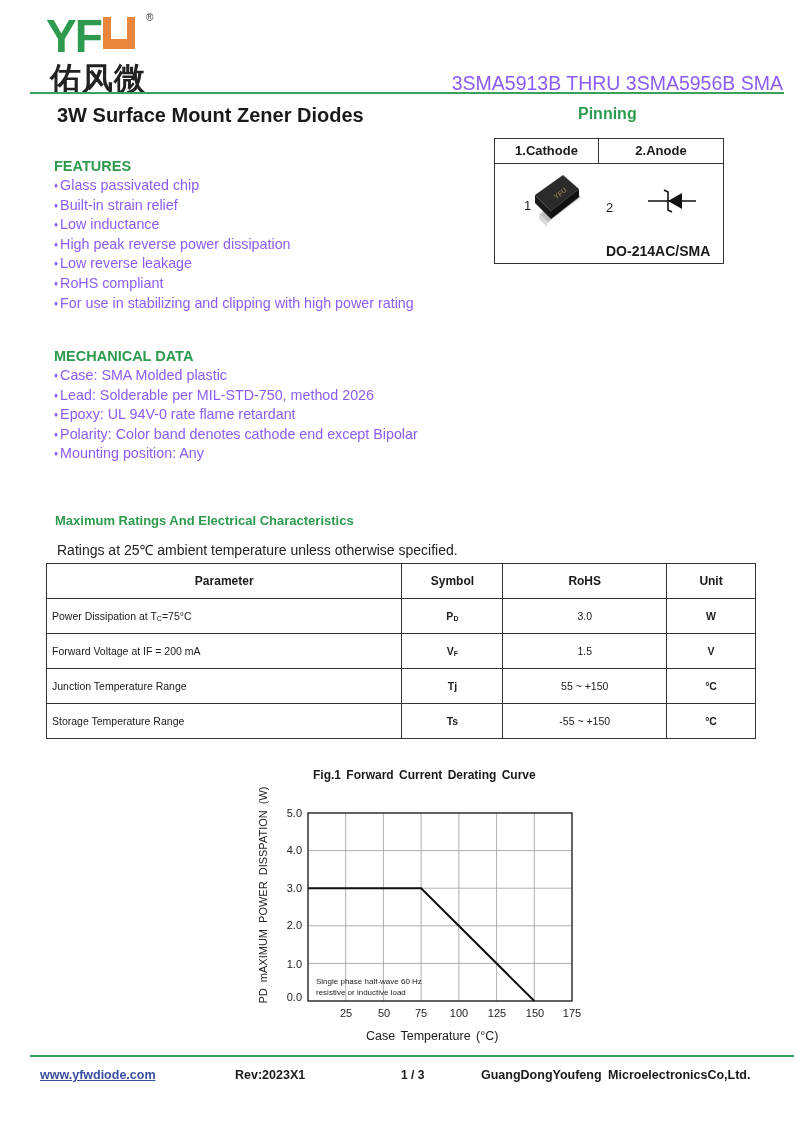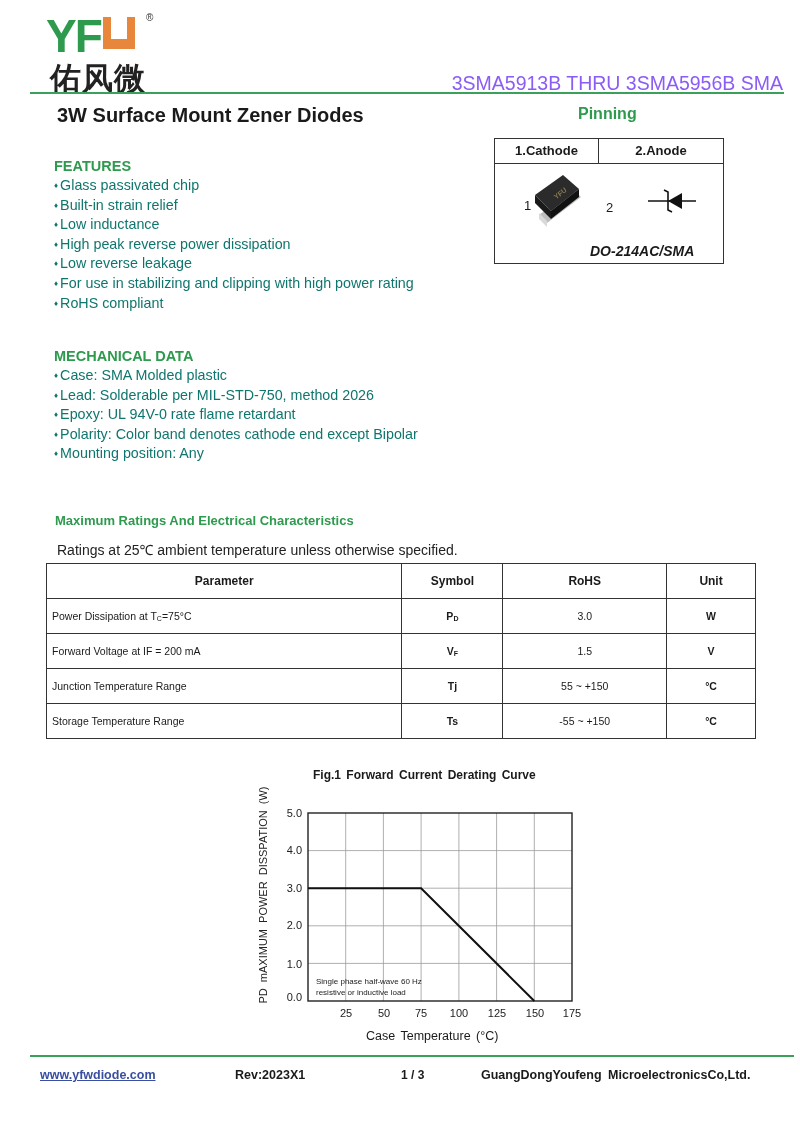--- a/index.html
+++ b/index.html
@@ -27,21 +27,21 @@
   .pin-title { left: 578px; top: 105px; font-weight: bold; font-size: 16px; color: #2e9a4e; }
   .pin-box { left: 494px; top: 138px; width: 230px; height: 126px; border: 1.5px solid #333; }
   .pin-head { position: absolute; left: 0; top: 0; width: 100%; height: 25px; border-bottom: 1.5px solid #333; display: flex; }
   .pin-head div { flex: 1; text-align: center; font-weight: bold; font-size: 13px; line-height: 24px; }
   .pin-head div:first-child { border-right: 1.5px solid #333; flex: 0 0 104px; }
   .pin-num { font-size: 13px; }
   .pkg-label { font-weight: bold; font-size: 14px; }
 
   
   .sec-head { font-weight: bold; font-size: 14.5px; color: #2e9a4e; }
-  .bullets { font-size: 14.3px; line-height: 19.6px; color: #0f766e; }
+  .bullets { font-size: 14.3px; line-height: 19.6px; color: #8b5cf6; }
   .bullets li { list-style: none; white-space: nowrap; }
   .bullets .dia { display: inline-block; font-size: 8px; vertical-align: 2px; margin-right: 2px; }
 
   .mr-title { left: 55px; top: 513px; font-weight: bold; font-size: 13px; color: #2e9a4e; }
   .mr-note { left: 57px; top: 540px; font-size: 14px; color: #222; }
 
   
   table.ratings { position: absolute; left: 46px; top: 563px; width: 710px; border-collapse: collapse; font-size: 10.5px; }
   table.ratings td, table.ratings th { border: 1.2px solid #333; height: 35px; }
   table.ratings th { font-weight: bold; font-size: 12px; }
@@ -95,32 +95,32 @@
     <polygon points="18,38 46,16 46,24 18,46" fill="#111"></polygon>
     <text x="20" y="25" font-size="7" fill="#8a7a4a" font-family="Liberation Sans, sans-serif" font-weight="bold" transform="rotate(-38 24 21)">YFU</text>
   </svg>
   <span class="abs pin-num" style="left:111px; top:61px;">2</span>
 
   <svg class="abs" style="left:153px; top:48px;" width="48" height="28" viewBox="0 0 48 28">
     <line x1="0" y1="14" x2="48" y2="14" stroke="#111" stroke-width="1.6"></line>
     <polygon points="34,6 34,22 20,14" fill="#111"></polygon>
     <polyline points="16,3 20,5 20,23 24,25" fill="none" stroke="#111" stroke-width="1.6"></polyline>
   </svg>
-  <span class="abs pkg-label" style="left:95px; top:104px;font-style:italic;">DO-214AC/SMA</span>
+  <span class="abs pkg-label" style="left:111px; top:104px;">DO-214AC/SMA</span>
 </div>
 
 <div class="abs sec-head" style="left:54px; top:158px;">FEATURES</div>
 <ul class="abs bullets" style="left:54px; top:176px;">
   <li><span class="dia">♦</span><span>Glass passivated chip</span></li>
   <li><span class="dia">♦</span><span>Built-in strain relief</span></li>
   <li><span class="dia">♦</span><span>Low inductance</span></li>
   <li><span class="dia">♦</span><span>High peak reverse power dissipation</span></li>
   <li><span class="dia">♦</span><span>Low reverse leakage</span></li>
+  <li><span class="dia">♦</span><span>RoHS compliant</span></li>
   <li><span class="dia">♦</span><span>For use in stabilizing and clipping with high power rating</span></li>
-  <li><span class="dia">♦</span><span>RoHS compliant</span></li>
 </ul>
 
 <div class="abs sec-head" style="left:54px; top:348px;">MECHANICAL DATA</div>
 <ul class="abs bullets" style="left:54px; top:366px;">
   <li><span class="dia">♦</span><span>Case: SMA Molded plastic</span></li>
   <li><span class="dia">♦</span><span>Lead: Solderable per MIL-STD-750, method 2026</span></li>
   <li><span class="dia">♦</span><span>Epoxy: UL 94V-0 rate flame retardant</span></li>
   <li><span class="dia">♦</span><span>Polarity: Color band denotes cathode end except Bipolar</span></li>
   <li><span class="dia">♦</span><span>Mounting position: Any</span></li>
 </ul>

